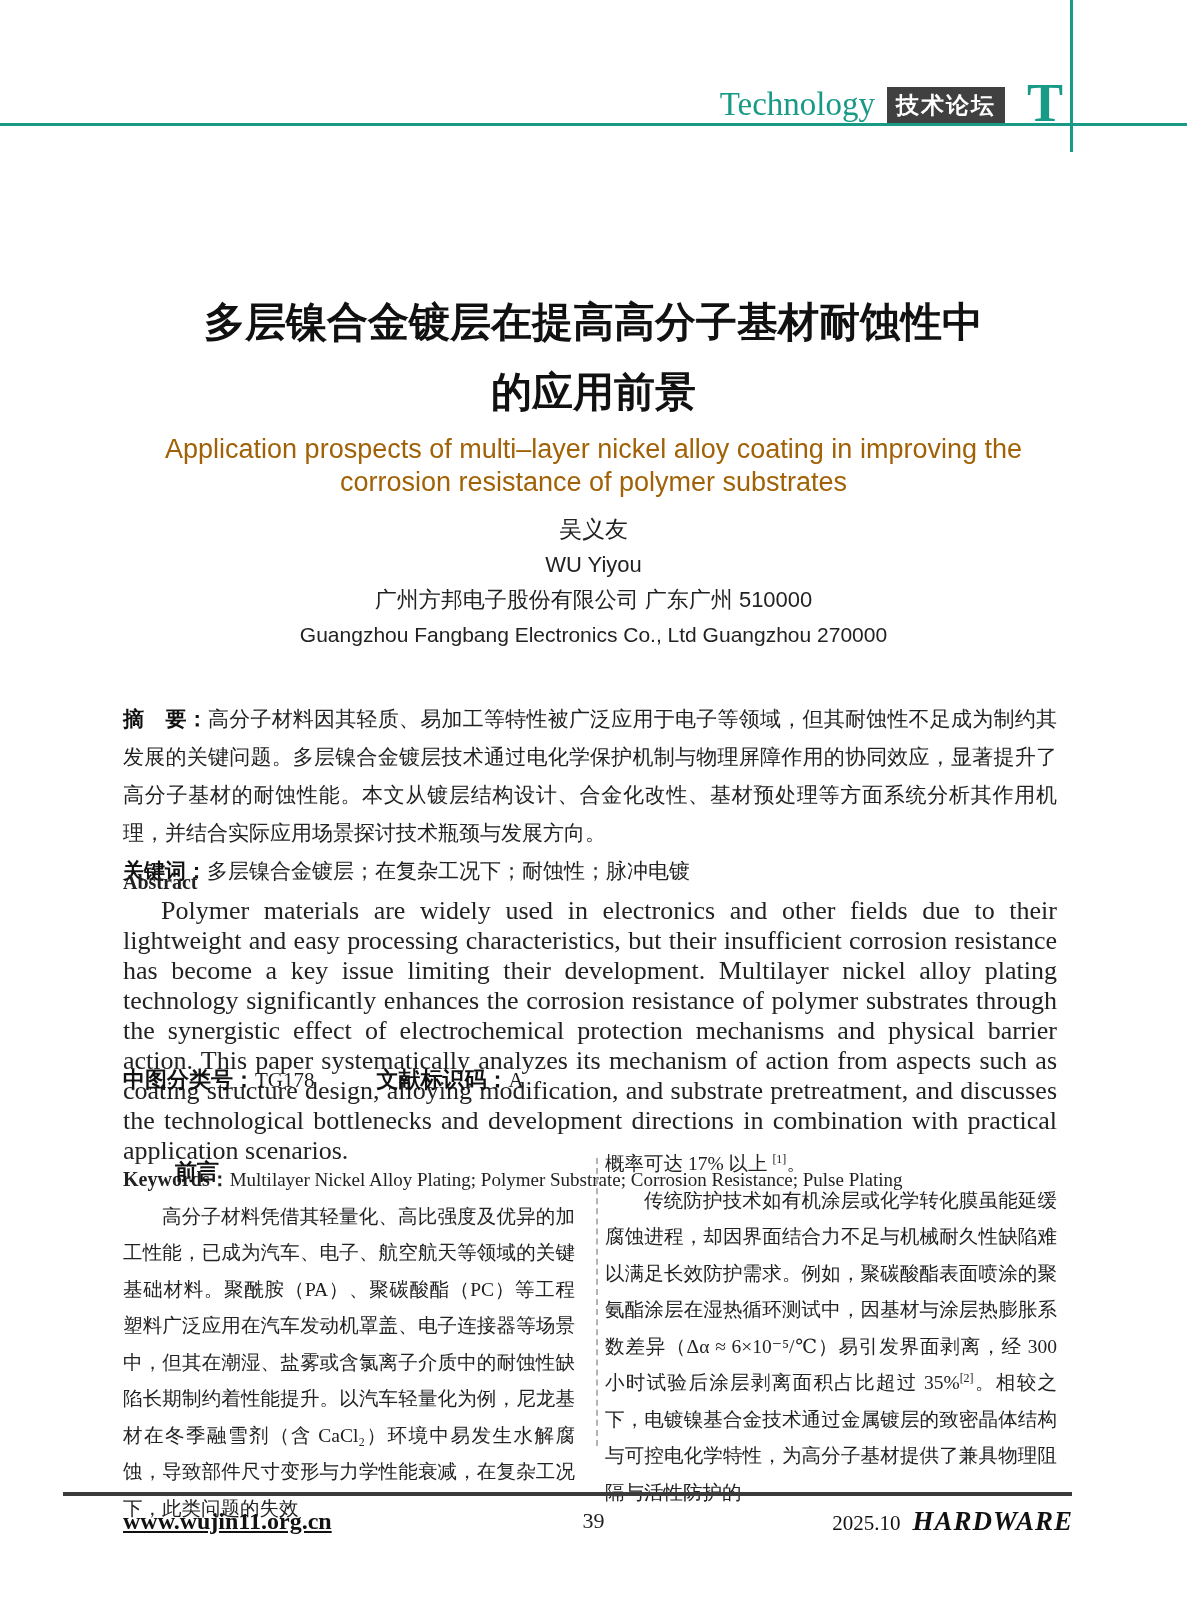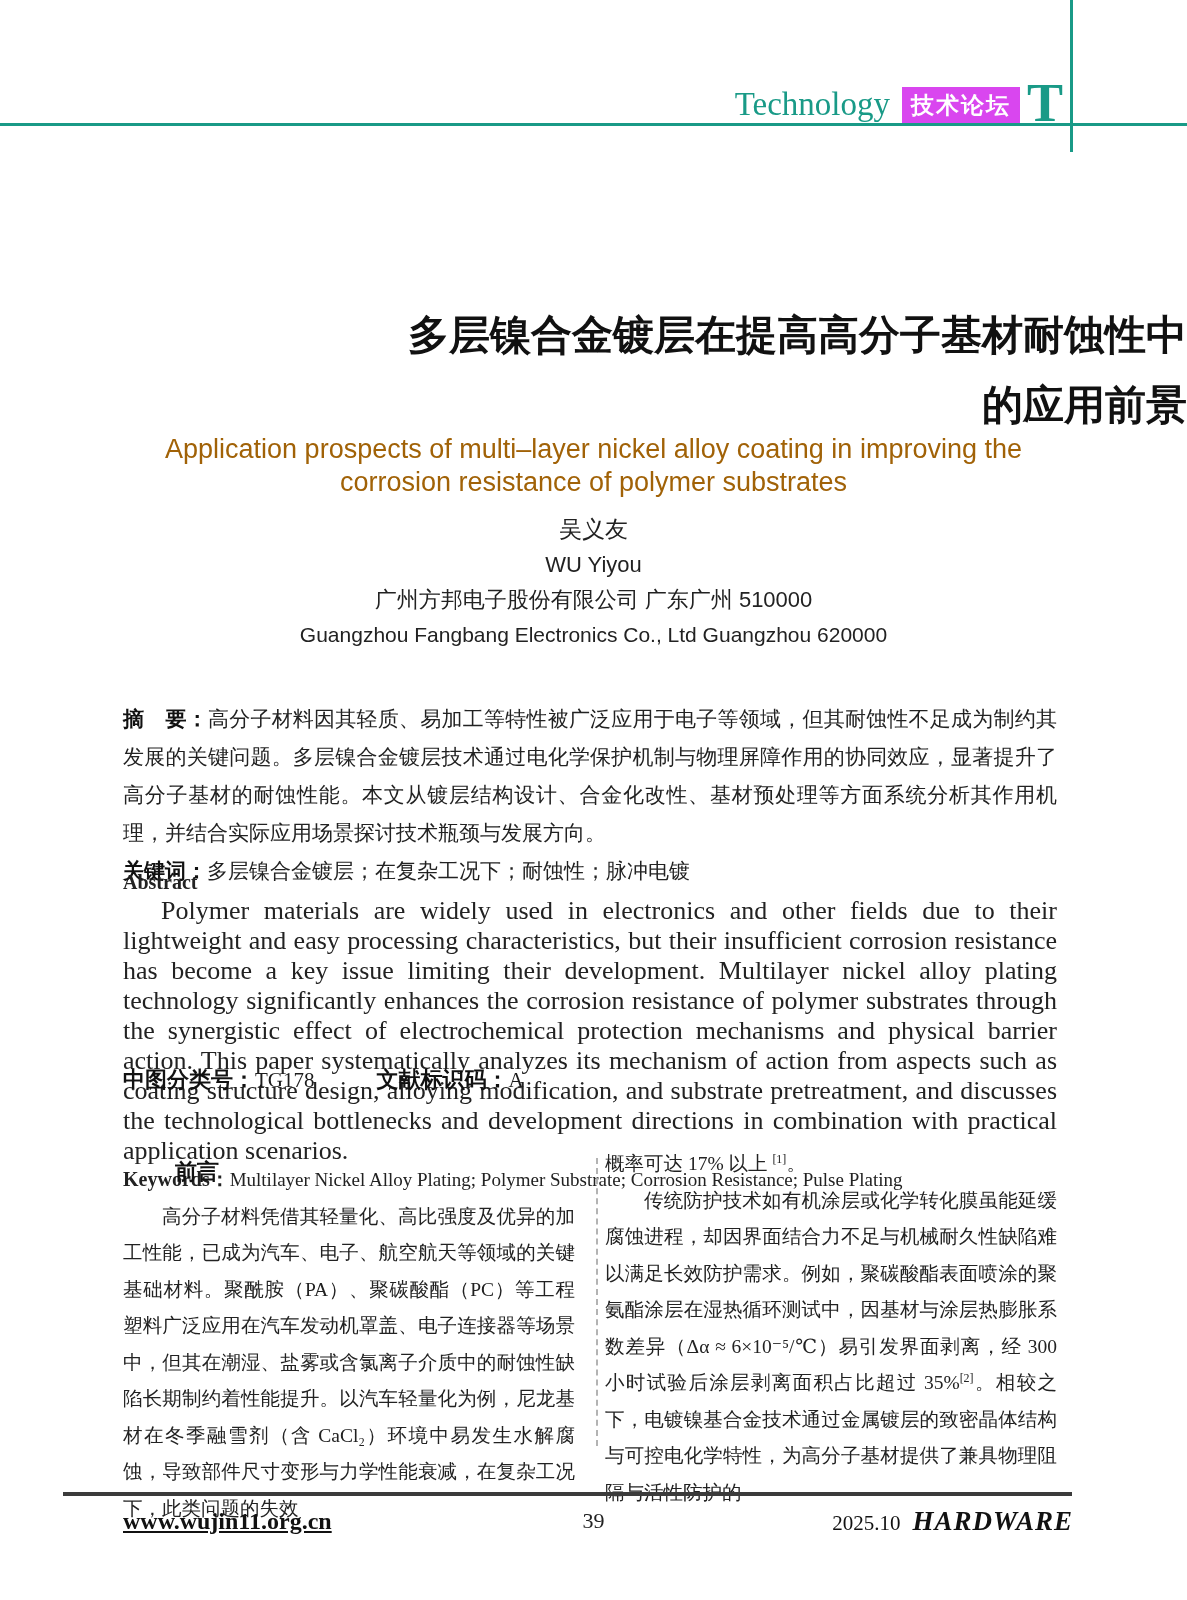--- a/index.html
+++ b/index.html
@@ -10,26 +10,26 @@
     background:#ffffff;
     overflow:hidden;
     color:#1c1c1c;
     font-family:"Liberation Serif","DejaVu Serif",serif;
   }
   
   .hdr-hrule{position:absolute;left:0;top:123px;width:1187px;height:3px;background:#199a87;}
   .hdr-vrule{position:absolute;left:1070px;top:0;width:3px;height:152px;background:#199a87;}
   .hdr-row{position:absolute;top:82px;right:124px;height:41px;display:flex;align-items:flex-end;}
   .hdr-tech{font-family:"Liberation Serif","DejaVu Serif",serif;font-size:33px;line-height:38px;color:#199a87;margin-right:12px;}
-  .hdr-badge{background:#d946ef;color:#ffffff;font-family:"Liberation Sans","DejaVu Sans",sans-serif;
+  .hdr-badge{background:#404040;color:#ffffff;font-family:"Liberation Sans","DejaVu Sans",sans-serif;
     font-weight:bold;font-size:23px;letter-spacing:2px;height:36px;display:flex;align-items:center;
-    padding:0 9px;margin-right:7px;}
+    padding:0 9px;margin-right:22px;}
   .hdr-initial{font-family:"Liberation Serif","DejaVu Serif",serif;font-weight:bold;font-size:54px;line-height:40px;color:#199a87;}
   
-  .title-zh{position:absolute;left:0;top:300px;width:1187px;text-align:right;
+  .title-zh{position:absolute;left:0;top:287px;width:1187px;text-align:center;
     font-family:"Liberation Sans","DejaVu Sans",sans-serif;font-weight:bold;color:#111;
     font-size:41px;line-height:70px;}
   .title-en{position:absolute;left:0;top:433px;width:1187px;text-align:center;
     font-family:"Liberation Sans","DejaVu Sans",sans-serif;color:#a16207;
     font-size:27px;line-height:33px;font-weight:normal;}
   
   .authors{position:absolute;left:0;top:512px;width:1187px;text-align:center;
     font-family:"Liberation Sans","DejaVu Sans",sans-serif;color:#222;}
   .authors div{line-height:35px;}
   .auth-zh{font-size:23px;}
@@ -90,21 +90,21 @@
   </div>
   <div class="title-en">
     <div>Application prospects of multi–layer nickel alloy coating in improving the</div>
     <div>corrosion resistance of polymer substrates</div>
   </div>
 
   <div class="authors">
     <div class="auth-zh">吴义友</div>
     <div class="auth-en">WU Yiyou</div>
     <div class="affil-zh">广州方邦电子股份有限公司 广东广州 510000</div>
-    <div class="affil-en">Guangzhou Fangbang Electronics Co., Ltd  Guangzhou  620000</div>
+    <div class="affil-en">Guangzhou Fangbang Electronics Co., Ltd  Guangzhou  270000</div>
   </div>
 
   <div class="abs-zh">
     <p><span class="lbl">摘　要：</span><span>高分子材料因其轻质、易加工等特性被广泛应用于电子等领域，但其耐蚀性不足成为制约其发展的关键问题。多层镍合金镀层技术通过电化学保护机制与物理屏障作用的协同效应，显著提升了高分子基材的耐蚀性能。本文从镀层结构设计、合金化改性、基材预处理等方面系统分析其作用机理，并结合实际应用场景探讨技术瓶颈与发展方向。</span></p>
     <p><span class="lbl">关键词：</span><span>多层镍合金镀层；在复杂工况下；耐蚀性；脉冲电镀</span></p>
   </div>
 
   <div class="abs-en">
     <h3>Abstract</h3>
     <p class="body">Polymer materials are widely used in electronics and other fields due to their lightweight and easy processing characteristics, but their insufficient corrosion resistance has become a key issue limiting their development. Multilayer nickel alloy plating technology significantly enhances the corrosion resistance of polymer substrates through the synergistic effect of electrochemical protection mechanisms and physical barrier action. This paper systematically analyzes its mechanism of action from aspects such as coating structure design, alloying modification, and substrate pretreatment, and discusses the technological bottlenecks and development directions in combination with practical application scenarios.</p>

